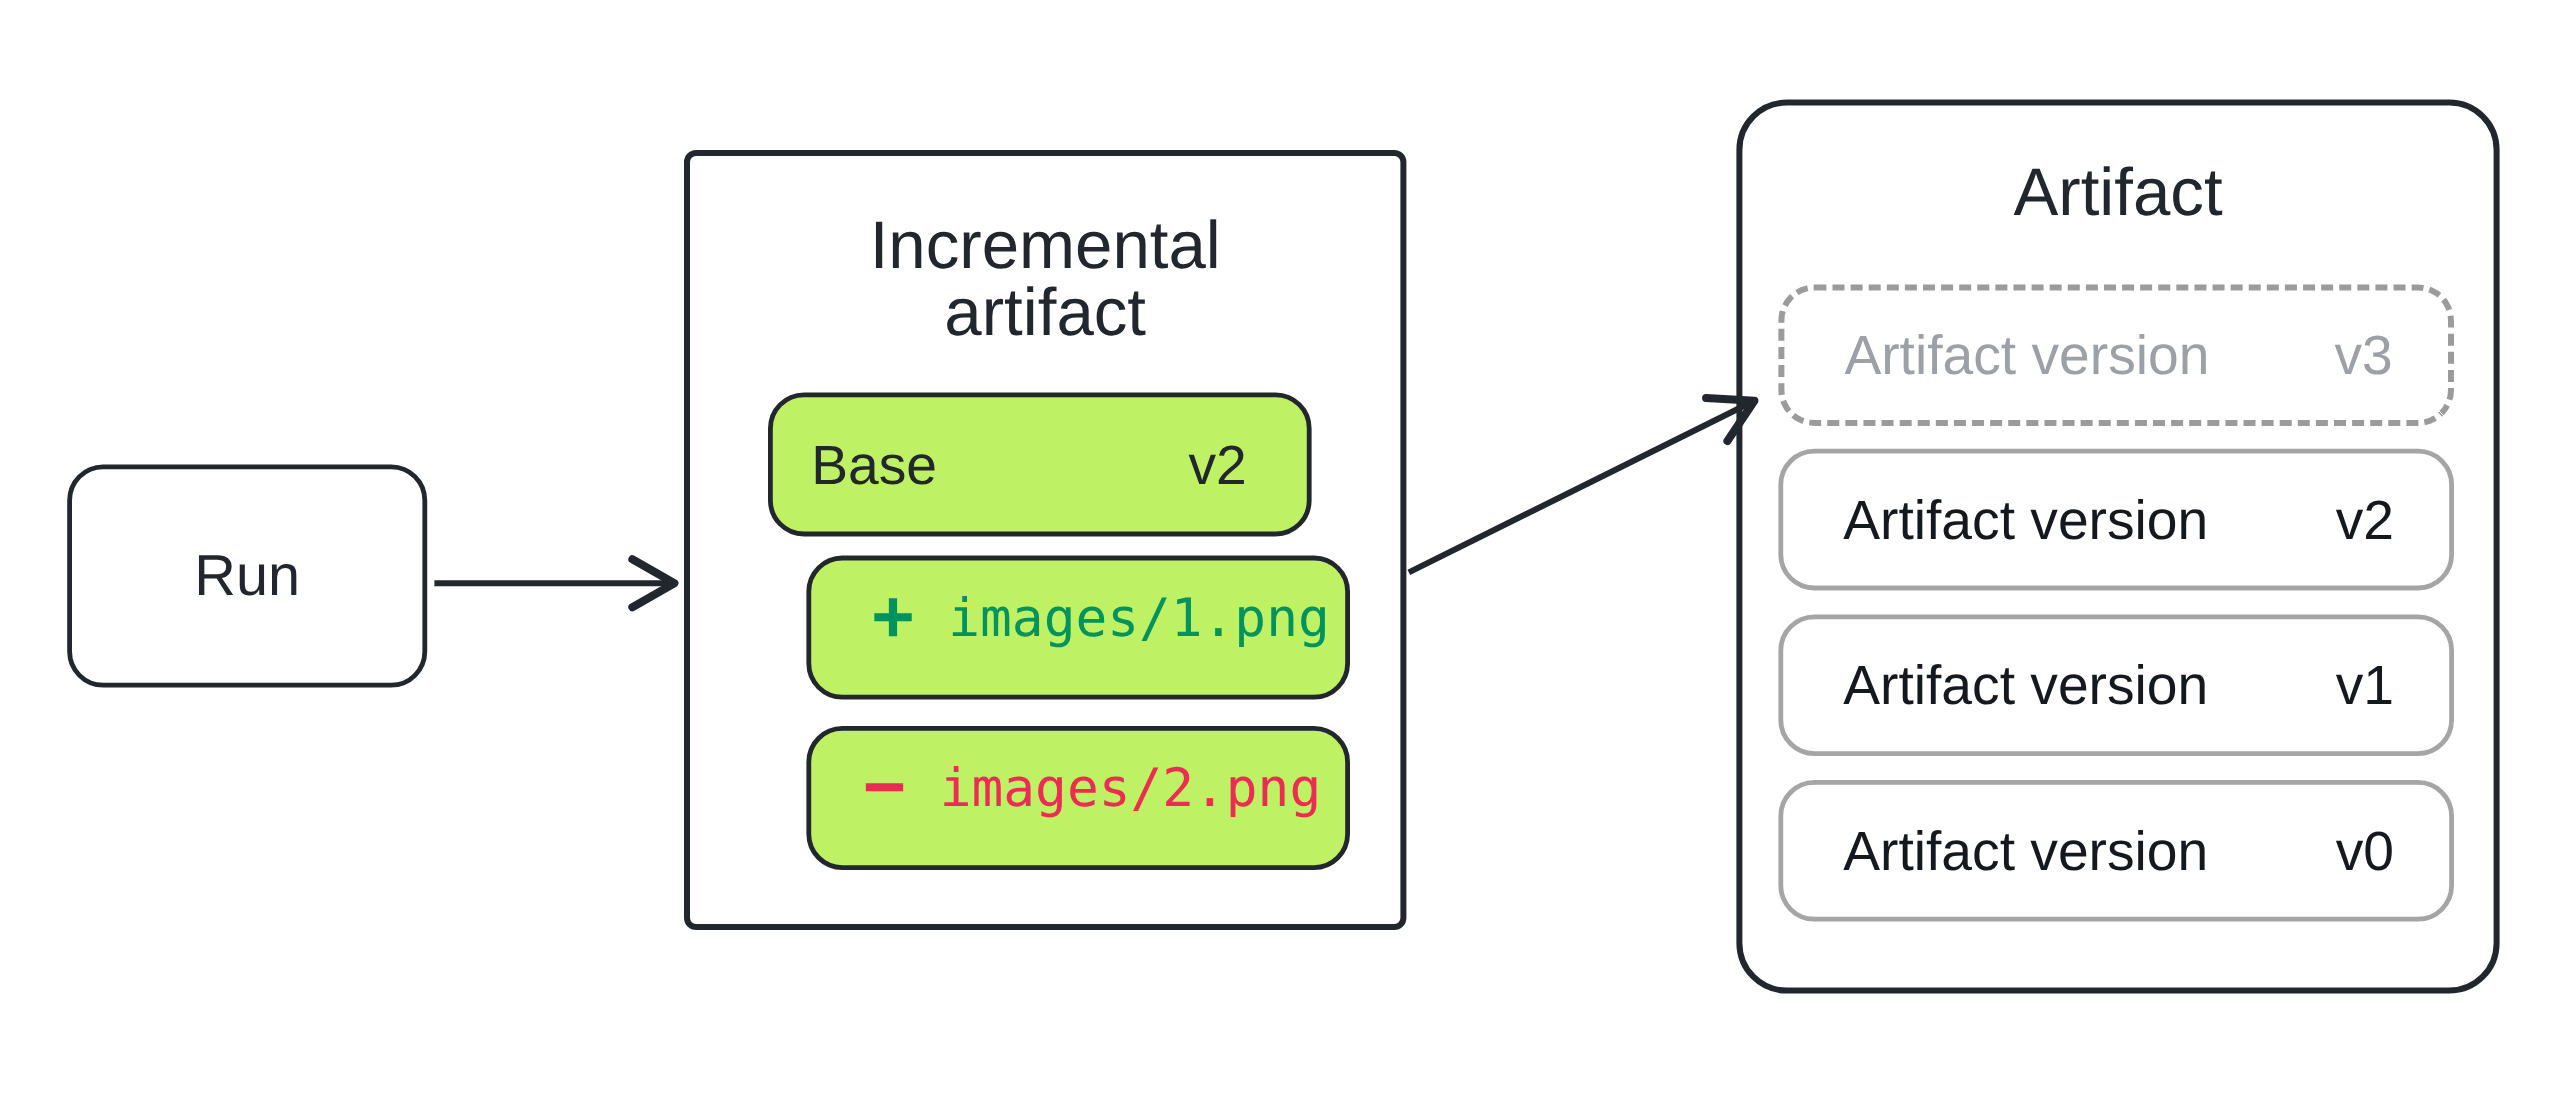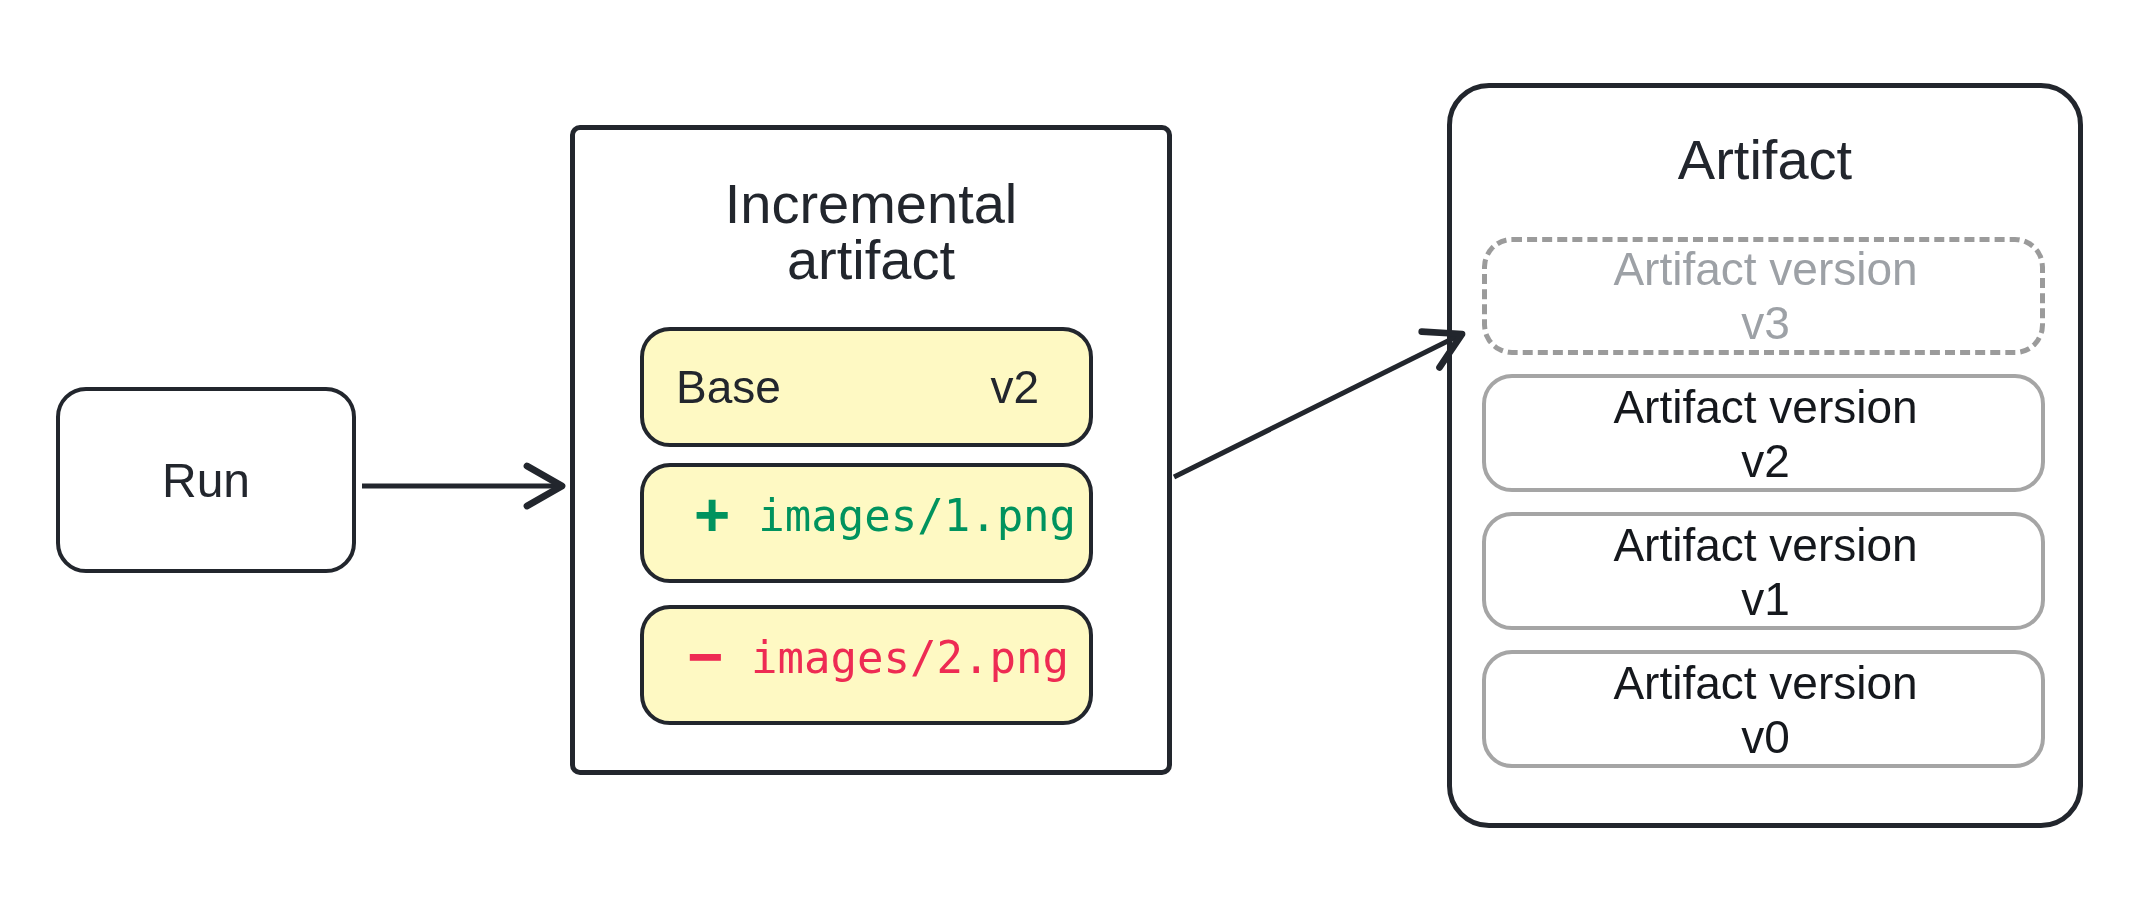--- a/index.html
+++ b/index.html
@@ -50,26 +50,26 @@
   }
   .incremental-panel .panel-title { margin-top: 46px; }
 
   .inner-box {
     position: absolute;
     box-sizing: border-box;
     left: 65px;
     width: 453px; height: 120px;
     border: 4px solid #22262d;
     border-radius: 30px;
-    background: #fef9c3;
+    background: #bef264;
     display: flex; align-items: center; justify-content: space-between;
     font-size: 46px;
   }
   .base-box { top: 197px; padding: 0 50px 0 32px; }
-  .file-box { top: 333px; justify-content: flex-start; padding: 0 20px 16px 50px; }
+  .file-box { top: 333px; justify-content: flex-start; padding: 0 20px 16px 50px; margin-left: 32px; }
   .file-box.removed { top: 475px; justify-content: flex-end; }
 
   .sign {
     font-size: 62px;
     font-weight: 700;
     line-height: 0;
     display: flex; align-items: center;
     margin-right: 28px;
   }
   .file-path {
@@ -88,26 +88,25 @@
   }
   .artifact-panel .panel-title { margin-top: 44px; }
 
   .version-row {
     position: absolute;
     box-sizing: border-box;
     left: 30px;
     width: 563px; height: 118px;
     border-radius: 30px;
     background: #ffffff;
-    display: flex; align-items: center; justify-content: flex-end;
+    display: flex; align-items: center; justify-content: space-between;
     padding: 0 46px 0 50px;
     font-size: 46px;
     color: #15181d;
     border: 4px solid #a5a5a5;
-    flex-direction: column;
   }
   .version-row.pending {
     border: 5px dashed #9b9b9b;
     color: #9da1a6;
   }
   .row-0 { top: 149px; }
   .row-1 { top: 286px; }
   .row-2 { top: 424px; }
   .row-3 { top: 562px; }
 

